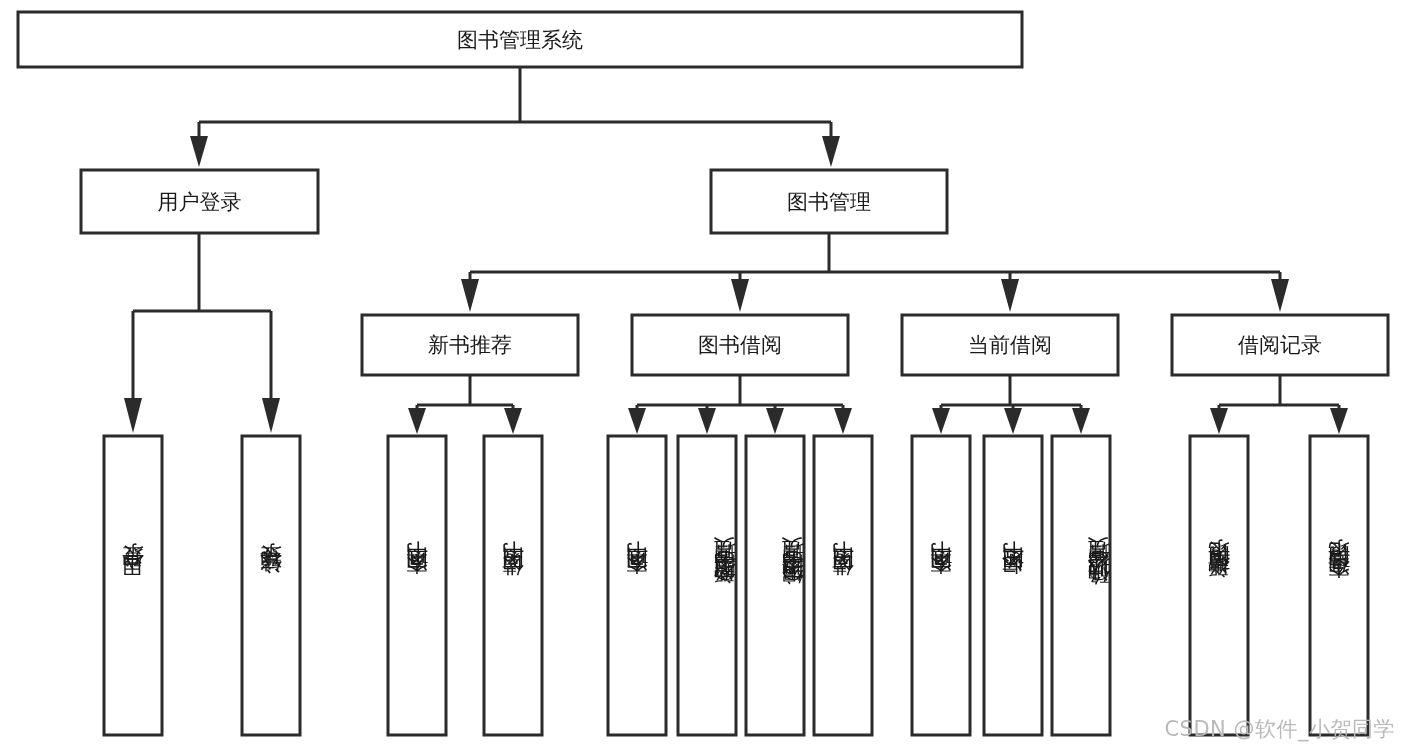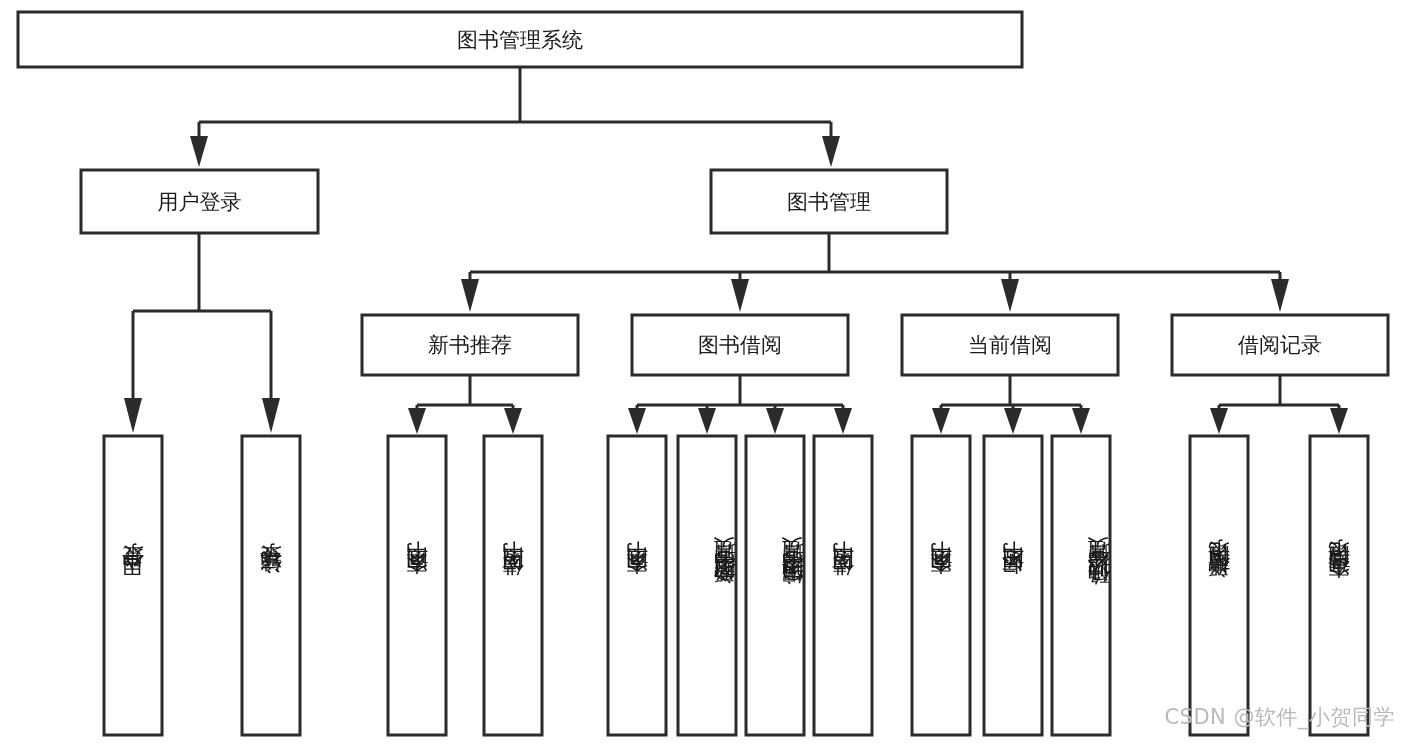--- a/index.html
+++ b/index.html
@@ -56,21 +56,21 @@
     color: #1a1a1a;
     letter-spacing: 4px;
     white-space: nowrap;
     text-align: center;
     pointer-events: none;
     transform: rotate(180deg);
   }
   .watermark {
     position: absolute;
     right: 10px;
-    bottom: 16px;
+    bottom: 4px;
     font-family: "DejaVu Sans", "Liberation Sans", sans-serif;
     font-size: 21px;
     color: #b9b9b9;
     white-space: nowrap;
     letter-spacing: 0.5px;
   }
 </style>
 </head>
 <body>
 

